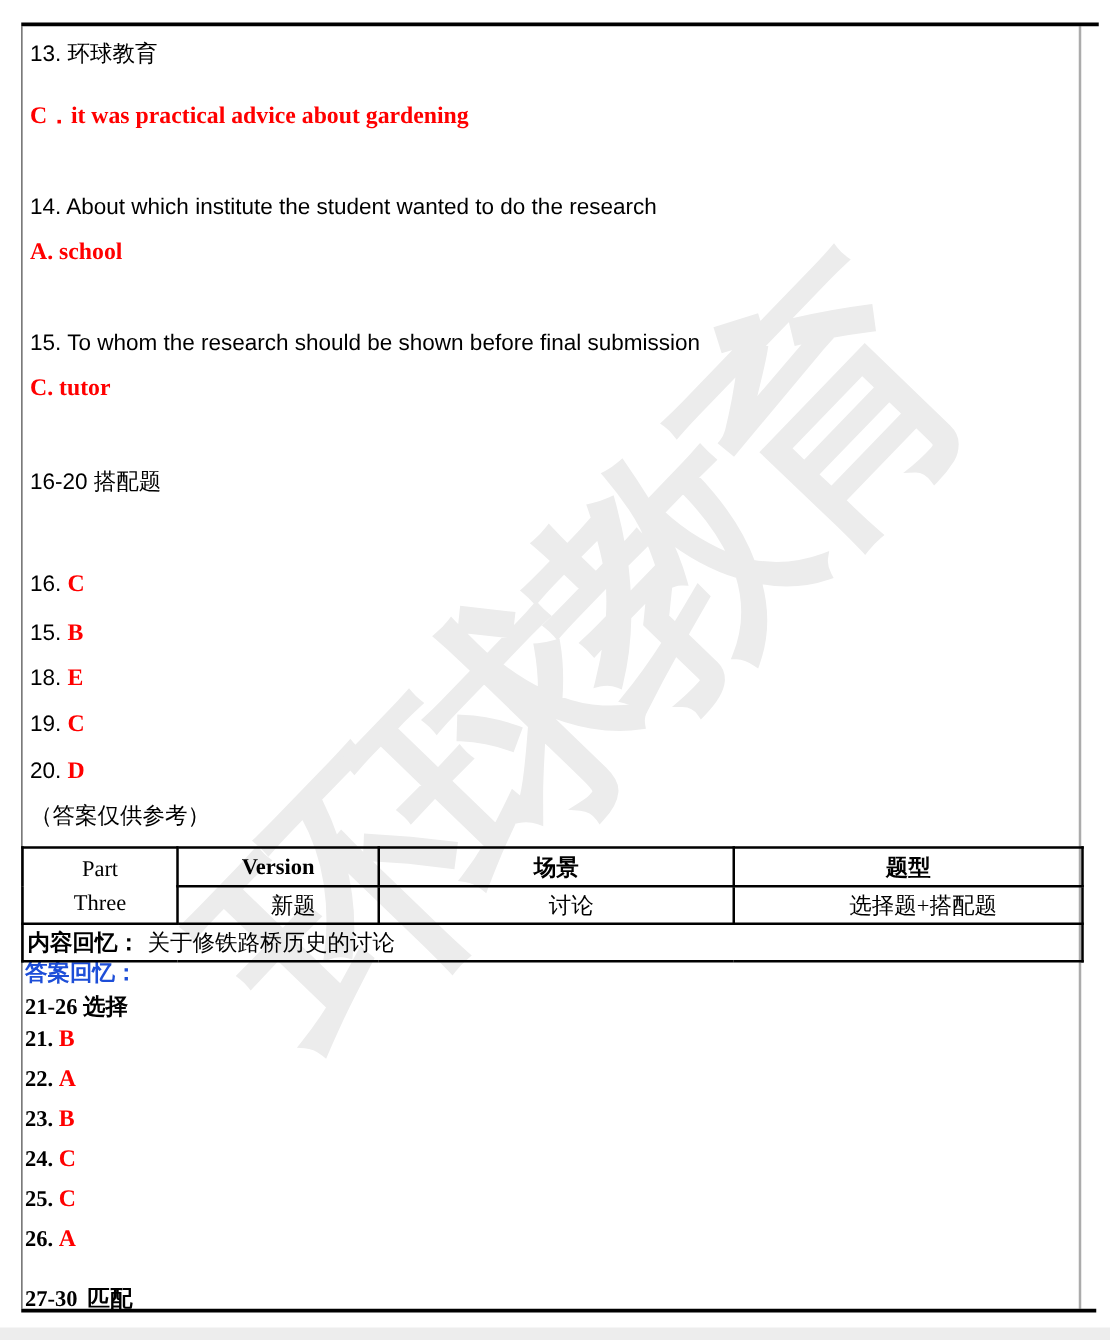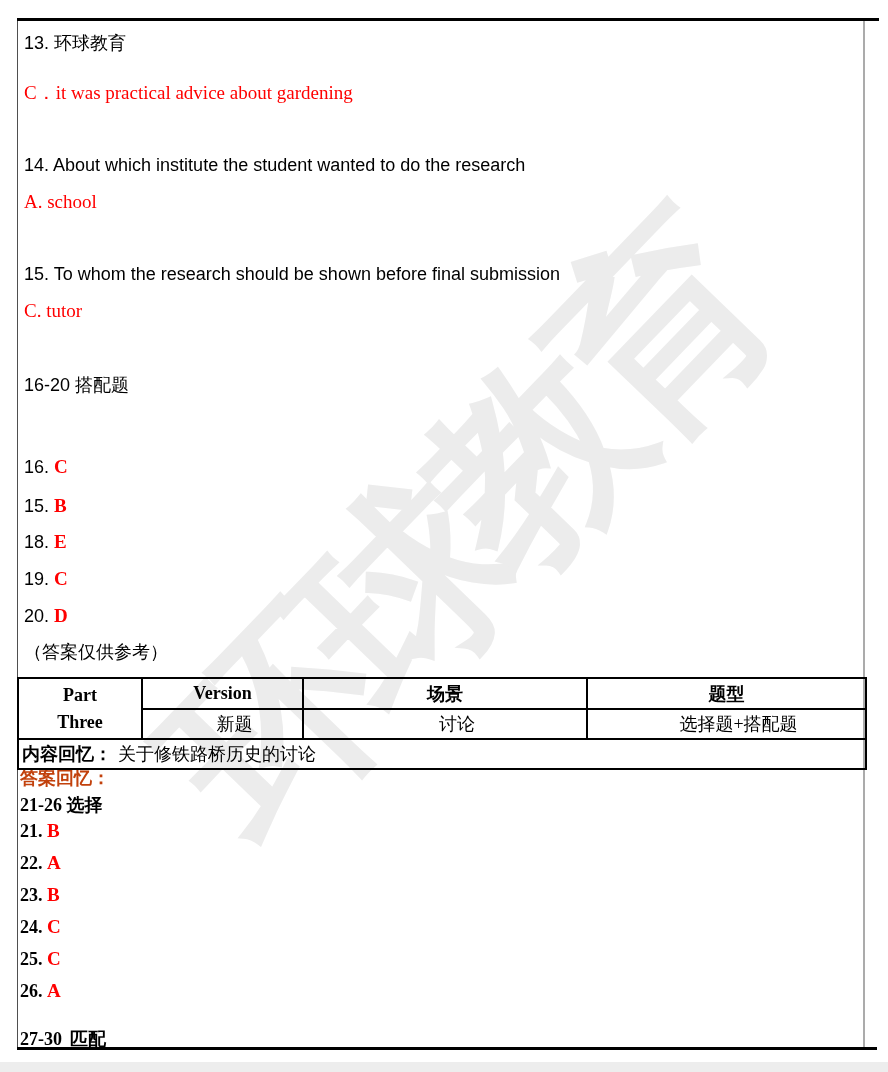--- a/index.html
+++ b/index.html
@@ -10,34 +10,34 @@
   .bottom-strip{position:absolute;left:0;top:1062px;width:888px;height:10px;background:#ededed;z-index:2;}
   .watermark{position:absolute;left:465px;top:535px;
              transform:translate(-50%,-50%) rotate(-46deg);
              font-family:"DejaVu Sans",sans-serif;font-weight:700;
              font-size:205px;letter-spacing:-20px;white-space:nowrap;
              color:#ececec;z-index:0;user-select:none;}
   .page{position:absolute;left:17px;top:21px;width:845px;height:1026px;
         border-left:1px solid #4f4f4f;border-right:2px solid #ababab;z-index:1;}
   .page p{position:absolute;margin:0;line-height:22px;white-space:nowrap;}
   .sans{font-family:"Liberation Sans",sans-serif;font-size:18px;color:#000;}
-  .ans{font-family:"Liberation Serif",serif;font-weight:normal;font-size:19px;color:#ff0000;}
+  .ans{font-family:"Liberation Serif",serif;font-weight:bold;font-size:19px;color:#ff0000;}
   .letter{font-family:"Liberation Serif",serif;font-weight:bold;font-size:19px;color:#ff0000;}
   .serifbold{font-family:"Liberation Serif",serif;font-weight:bold;font-size:18px;color:#000;}
-  .cjkbold{font-family:"Liberation Serif",serif;font-weight:bold;font-size:18px;color:#c2410c;}
+  .cjkbold{font-family:"Liberation Serif",serif;font-weight:bold;font-size:18px;color:#1d4ed8;}
   .u{text-decoration:underline;text-underline-offset:3px;margin-left:8px;}
   .pad{left:6px;}
   .pad2{left:2px;}
   table.part-table{position:absolute;left:-1px;top:656px;width:848px;
                    border-collapse:collapse;table-layout:fixed;z-index:1;}
   table.part-table td{border:2px solid #000;padding:0 2px;text-align:center;vertical-align:middle;
                       font-family:"Liberation Serif",serif;font-size:18px;overflow:hidden;}
   table.part-table .hrow td{font-weight:bold;height:29px;}
   table.part-table .vrow td{font-weight:normal;height:28px;padding-left:26px;}
-  table.part-table td.partcell{font-weight:bold;}
+  table.part-table td.partcell{font-weight:normal;}
   table.part-table td.partcell span{display:block;line-height:27px;}
   table.part-table tr.recall td{height:28px;text-align:left;padding-left:3px;}
   tr.recall .lbl{font-weight:bold;margin-top:12px;}
   tr.recall .txt{font-weight:normal;margin-left:6px;}
 </style>
 </head>
 <body>
 
 <div class="screen">
 

